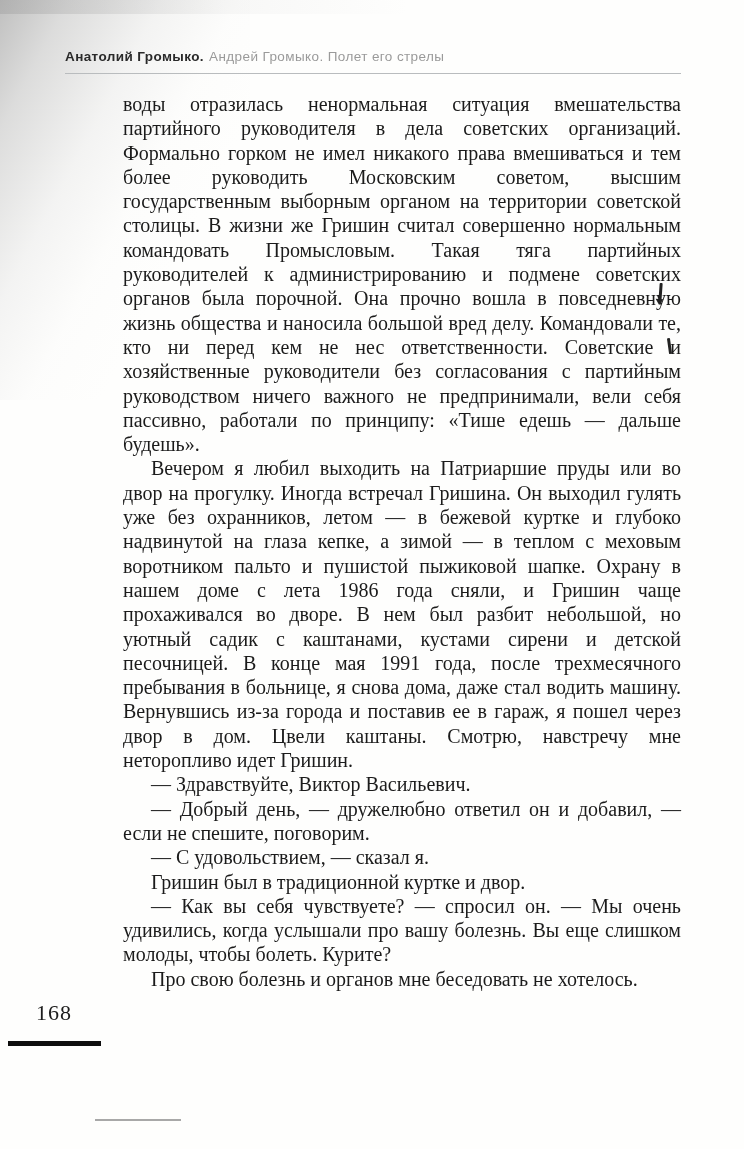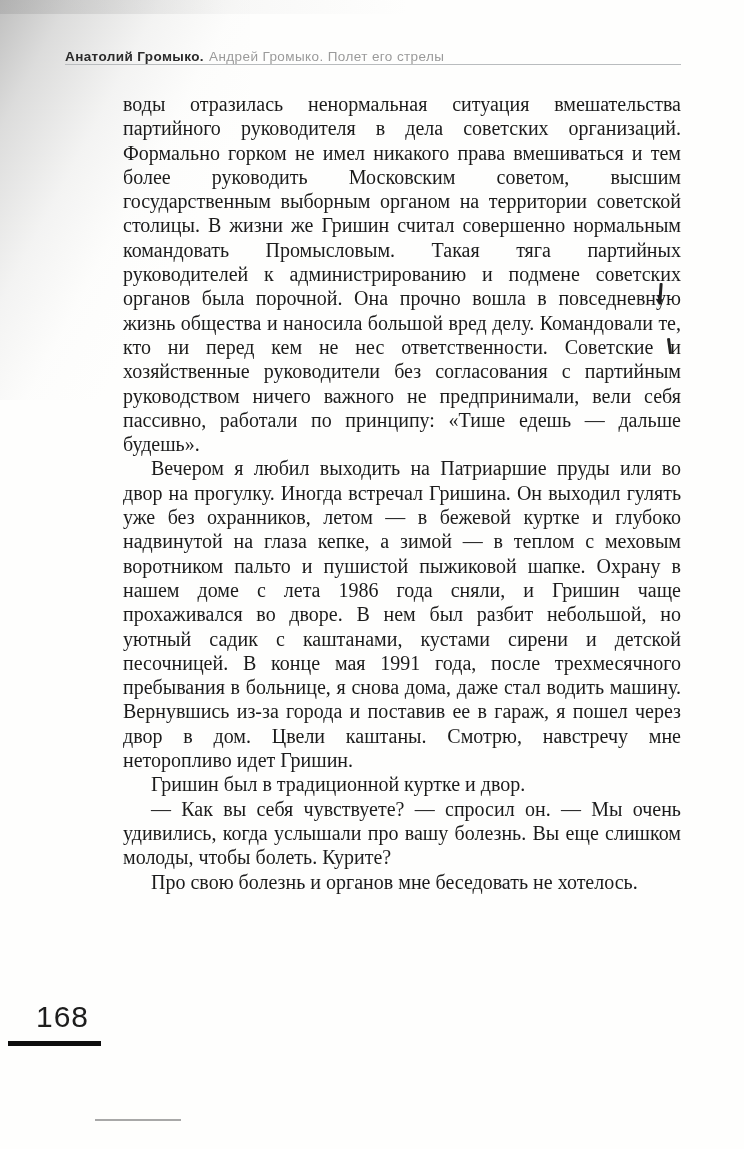--- a/index.html
+++ b/index.html
@@ -40,20 +40,21 @@
   }
   .running-header {
     position: absolute;
     top: 49px;
     left: 65px;
     width: 616px;
     font-family: "Liberation Sans", sans-serif;
     font-size: 13.5px;
     letter-spacing: 0.4px;
     color: #9a9a9a;
+    padding-bottom: 9px;
     border-bottom: 1px solid #b9bcbe;
     white-space: nowrap;
   }
   .running-header .hdr-bold {
     font-weight: bold;
     color: #2a2a2a;
     margin-right: 5px;
   }
   .content {
     position: absolute;
@@ -66,22 +67,22 @@
     text-align: justify;
     hyphens: auto;
     -webkit-hyphens: auto;
   }
   .content p { text-indent: 0; }
   .content p.indent { text-indent: 28px; }
   .page-number {
     position: absolute;
     top: 1000px;
     left: 36px;
-    font-family: Liberation Sans, sans-serif;
-    font-size: 30px;
+    font-family: Liberation Serif, serif;
+    font-size: 22px;
     font-weight: 400;
     color: #1d1d1d;
     letter-spacing: 1px;
   }
   .page-number-rule {
     position: absolute;
     top: 1041px;
     left: 8px;
     width: 93px;
     height: 5px;
@@ -128,20 +129,23 @@
   <div class="scan-shade"></div>
   <div class="scan-shade-top"></div>
 
   <div class="running-header">
     <span class="hdr-bold">Анатолий Громыко.</span><span class="hdr-rest">Андрей Громыко. Полет его стрелы</span>
   </div>
 
   <div class="content" id="content" lang="ru">
       <p>воды отразилась ненормальная ситуация вмешательства партийного руководителя в дела советских организаций. Формально горком не имел никакого права вмешиваться и тем более руководить Московским советом, высшим государственным выборным органом на территории советской столицы. В жизни же Гришин считал совершенно нормальным командовать Промысловым. Такая тяга партийных руководителей к администрированию и подмене советских органов была порочной. Она прочно вошла в повседневную жизнь общества и наносила большой вред делу. Командовали те, кто ни перед кем не нес ответственности. Советские и хозяйственные руководители без согласования с партийным руководством ничего важного не предпринимали, вели себя пассивно, работали по принципу: «Тише едешь — дальше будешь».</p>
       <p class="indent">Вечером я любил выходить на Патриаршие пруды или во двор на прогулку. Иногда встречал Гришина. Он выходил гулять уже без охранников, летом — в бежевой куртке и глубоко надвинутой на глаза кепке, а зимой — в теплом с меховым воротником пальто и пушистой пыжиковой шапке. Охрану в нашем доме с лета 1986 года сняли, и Гришин чаще прохаживался во дворе. В нем был разбит небольшой, но уютный садик с каштанами, кустами сирени и детской песочницей. В конце мая 1991 года, после трехмесячного пребывания в больнице, я снова дома, даже стал водить машину. Вернувшись из-за города и поставив ее в гараж, я пошел через двор в дом. Цвели каштаны. Смотрю, навстречу мне неторопливо идет Гришин.</p>
+      <p class="indent">— Здравствуйте, Виктор Васильевич.</p>
+      <p class="indent">— Добрый день, — дружелюбно ответил он и добавил, — если не спешите, поговорим.</p>
+      <p class="indent">— С удовольствием, — сказал я.</p>
       <p class="indent">Гришин был в традиционной куртке и двор.</p>
       <p class="indent">— Как вы себя чувствуете? — спросил он. — Мы очень удивились, когда услышали про вашу болезнь. Вы еще слишком молоды, чтобы болеть. Курите?</p>
       <p class="indent">Про свою болезнь и органов мне беседовать не хотелось.</p>
     </div>
 
   <div class="page-number">168</div>
   <div class="page-number-rule"></div>
 
   <div class="ink-artifact a1"></div>
   <div class="ink-artifact a2"></div>

